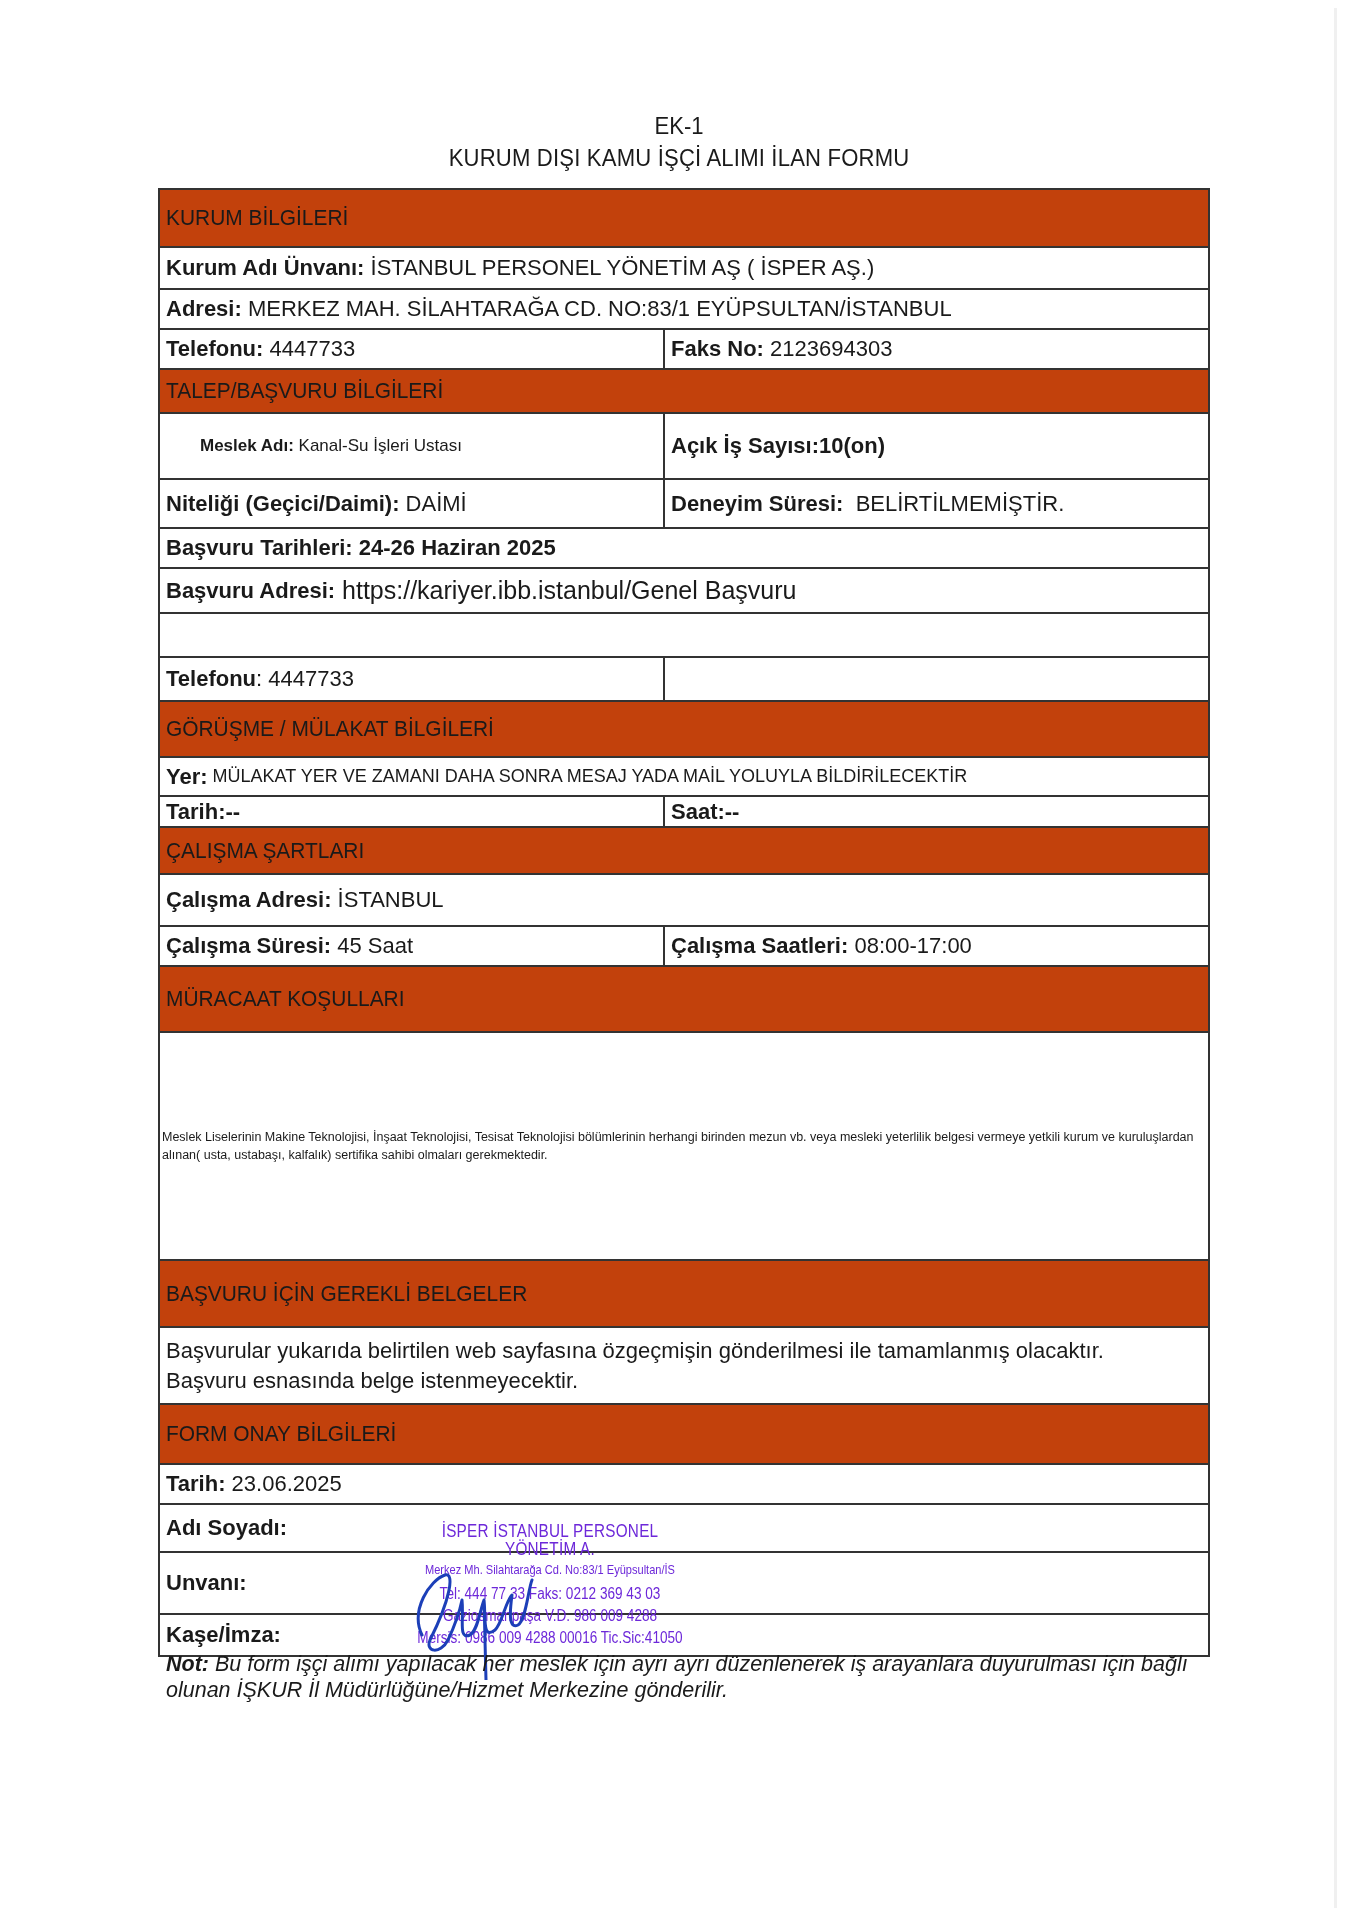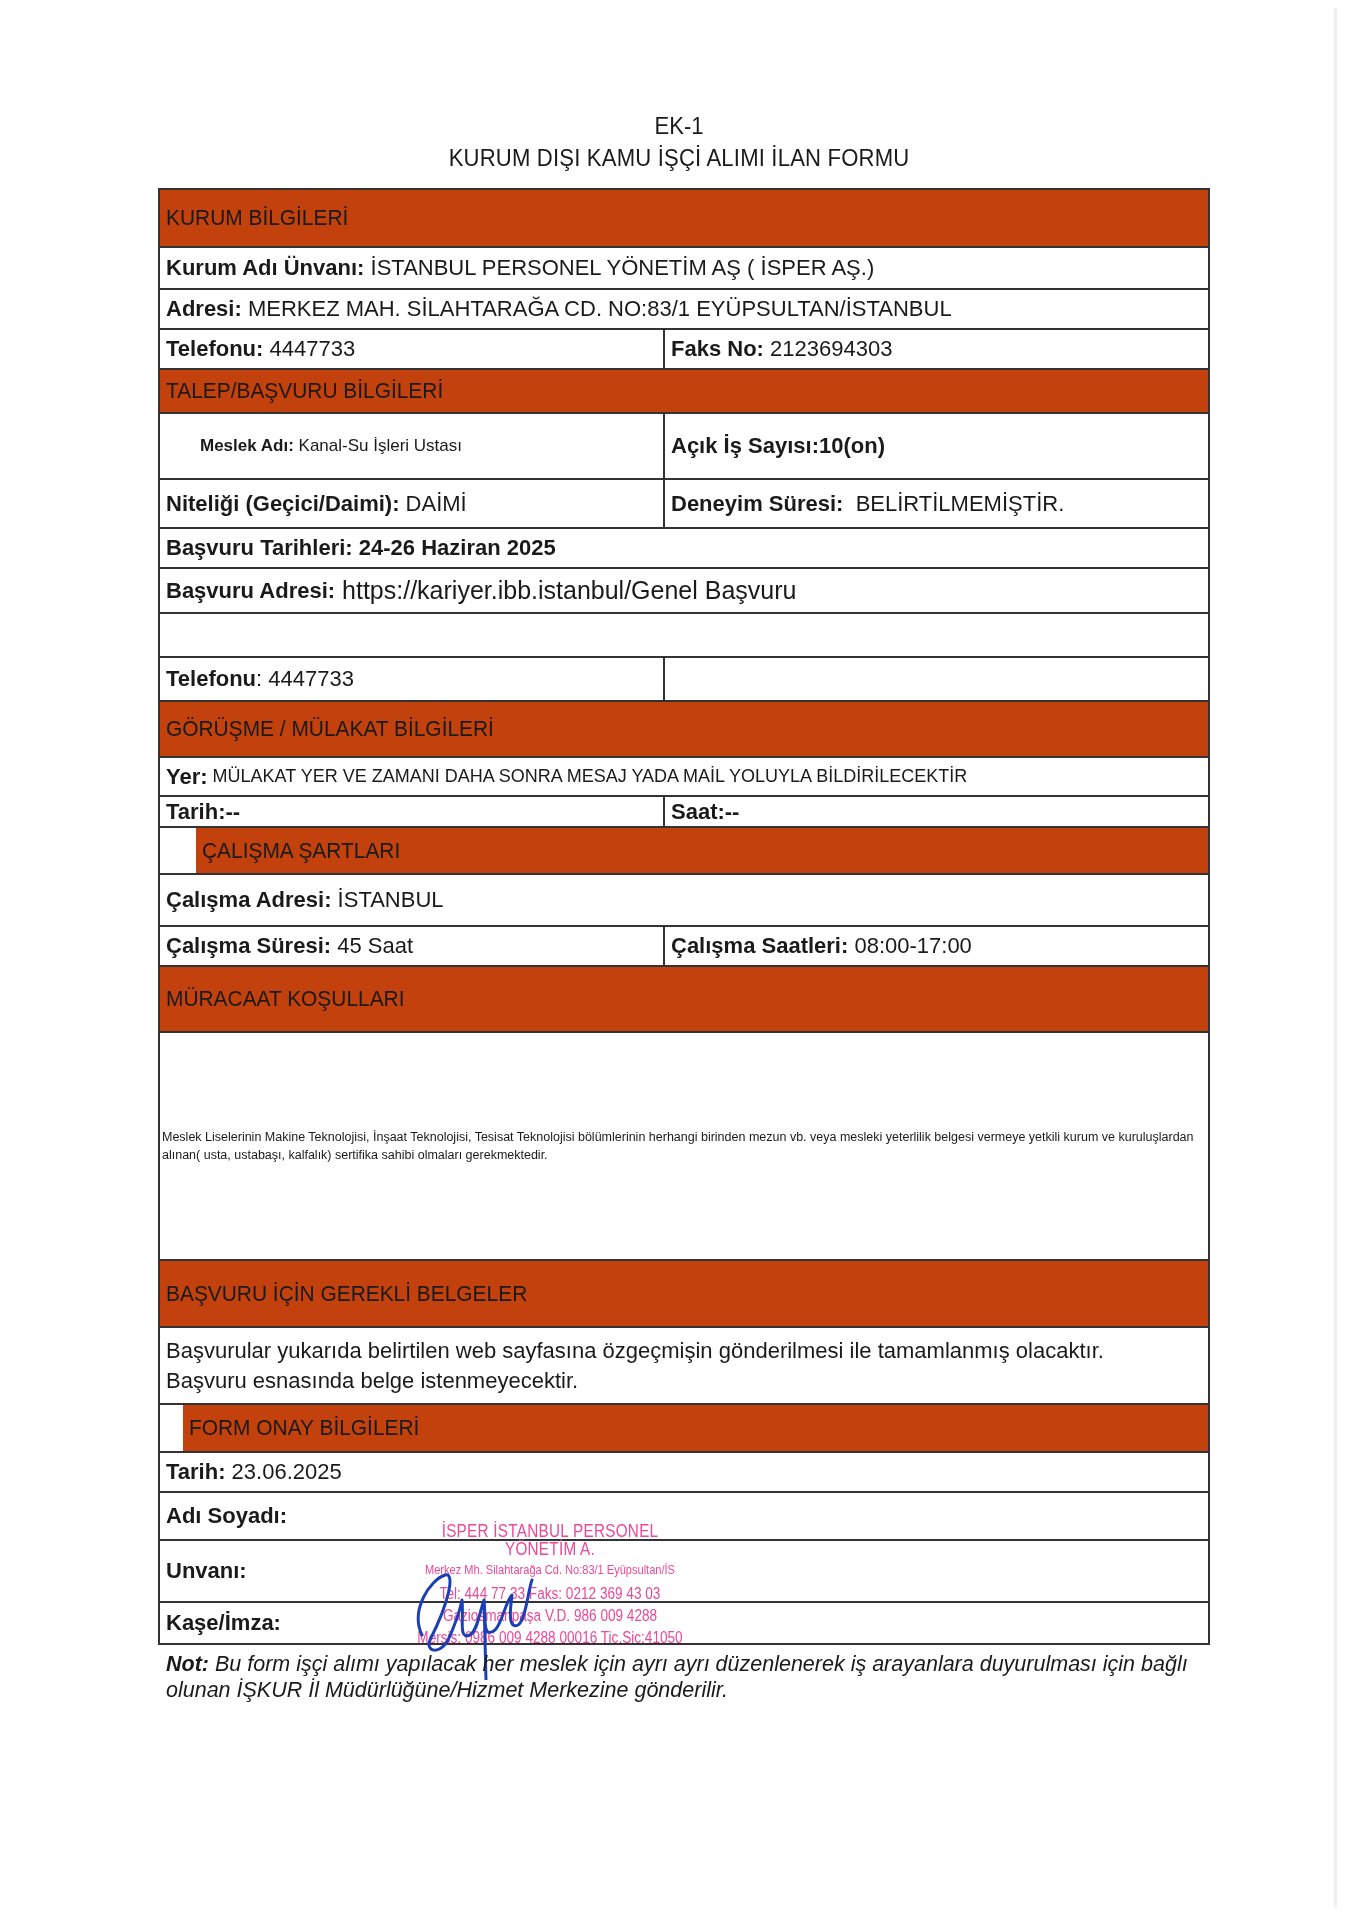--- a/index.html
+++ b/index.html
@@ -25,21 +25,21 @@
   .cell.full { flex: 1; }
   .section { background: #c2410c; font-size: 22px; transform-origin: left; }
   .section .txt { display: inline-block; transform: scaleX(0.95); transform-origin: left; }
   .b { font-weight: bold; }
   .small { font-size: 17px; padding-left: 40px; }
   .tiny { font-size: 12.5px; white-space: normal; line-height: 1.45; align-items: center; }
   .wrap { white-space: normal; line-height: 1.35; }
 
   .stamp {
     position: absolute; left: 380px; top: 1522px; width: 340px;
-    color: #ec4899; font-family: "Liberation Sans Narrow", "Liberation Sans", sans-serif;
+    color: #6d28d9; font-family: "Liberation Sans Narrow", "Liberation Sans", sans-serif;
     text-align: center; line-height: 1.0;
   }
   .stamp .s1 { font-size: 18px; letter-spacing: 0.3px; transform: scaleX(0.85); display: block; margin-bottom: 5px; }
   .stamp .s2 { font-size: 13px; transform: scaleX(0.85); display: block; margin-bottom: 10px; }
   .stamp .s3 { font-size: 16px; transform: scaleX(0.85); display: block; margin-bottom: 6px; }
   .stamp .s4 { font-size: 16px; transform: scaleX(0.85); display: block; margin-bottom: 6px; }
   .stamp .s5 { font-size: 16px; transform: scaleX(0.85); display: block; }
   .signature { position: absolute; left: 400px; top: 1540px; width: 160px; height: 140px; }
 
   .note {
@@ -146,21 +146,21 @@
   </div>
   <div class="row" style="height:31px;">
     <div class="cell half-l b">
         <span>Tarih:--</span>
       </div>
     <div class="cell half-r b">
         <span>Saat:--</span>
       </div>
   </div>
 
-  <div class="row" style="height:47px;padding-left:36px;">
+  <div class="row" style="height:47px;">
     <div class="cell full section">
         <span class="txt">ÇALIŞMA ŞARTLARI</span>
       </div>
   </div>
   <div class="row" style="height:52px;">
     <div class="cell full">
         <span class="b">Çalışma Adresi:</span>
         <span style="white-space:pre"> İSTANBUL</span>
       </div>
   </div>
@@ -191,21 +191,21 @@
         <span class="txt">BAŞVURU İÇİN GEREKLİ BELGELER</span>
       </div>
   </div>
   <div class="row" style="height:77px;">
     <div class="cell full wrap" style="flex-direction:column;align-items:flex-start;justify-content:center;">
       <span>Başvurular yukarıda belirtilen web sayfasına özgeçmişin gönderilmesi ile tamamlanmış olacaktır.</span>
       <span>Başvuru esnasında belge istenmeyecektir.</span>
     </div>
   </div>
 
-  <div class="row" style="height:48px;padding-left:23px;">
+  <div class="row" style="height:60px;">
     <div class="cell full section">
         <span class="txt">FORM ONAY BİLGİLERİ</span>
       </div>
   </div>
   <div class="row" style="height:40px;">
     <div class="cell full">
         <span class="b">Tarih:</span>
         <span style="white-space:pre"> 23.06.2025</span>
       </div>
   </div>

